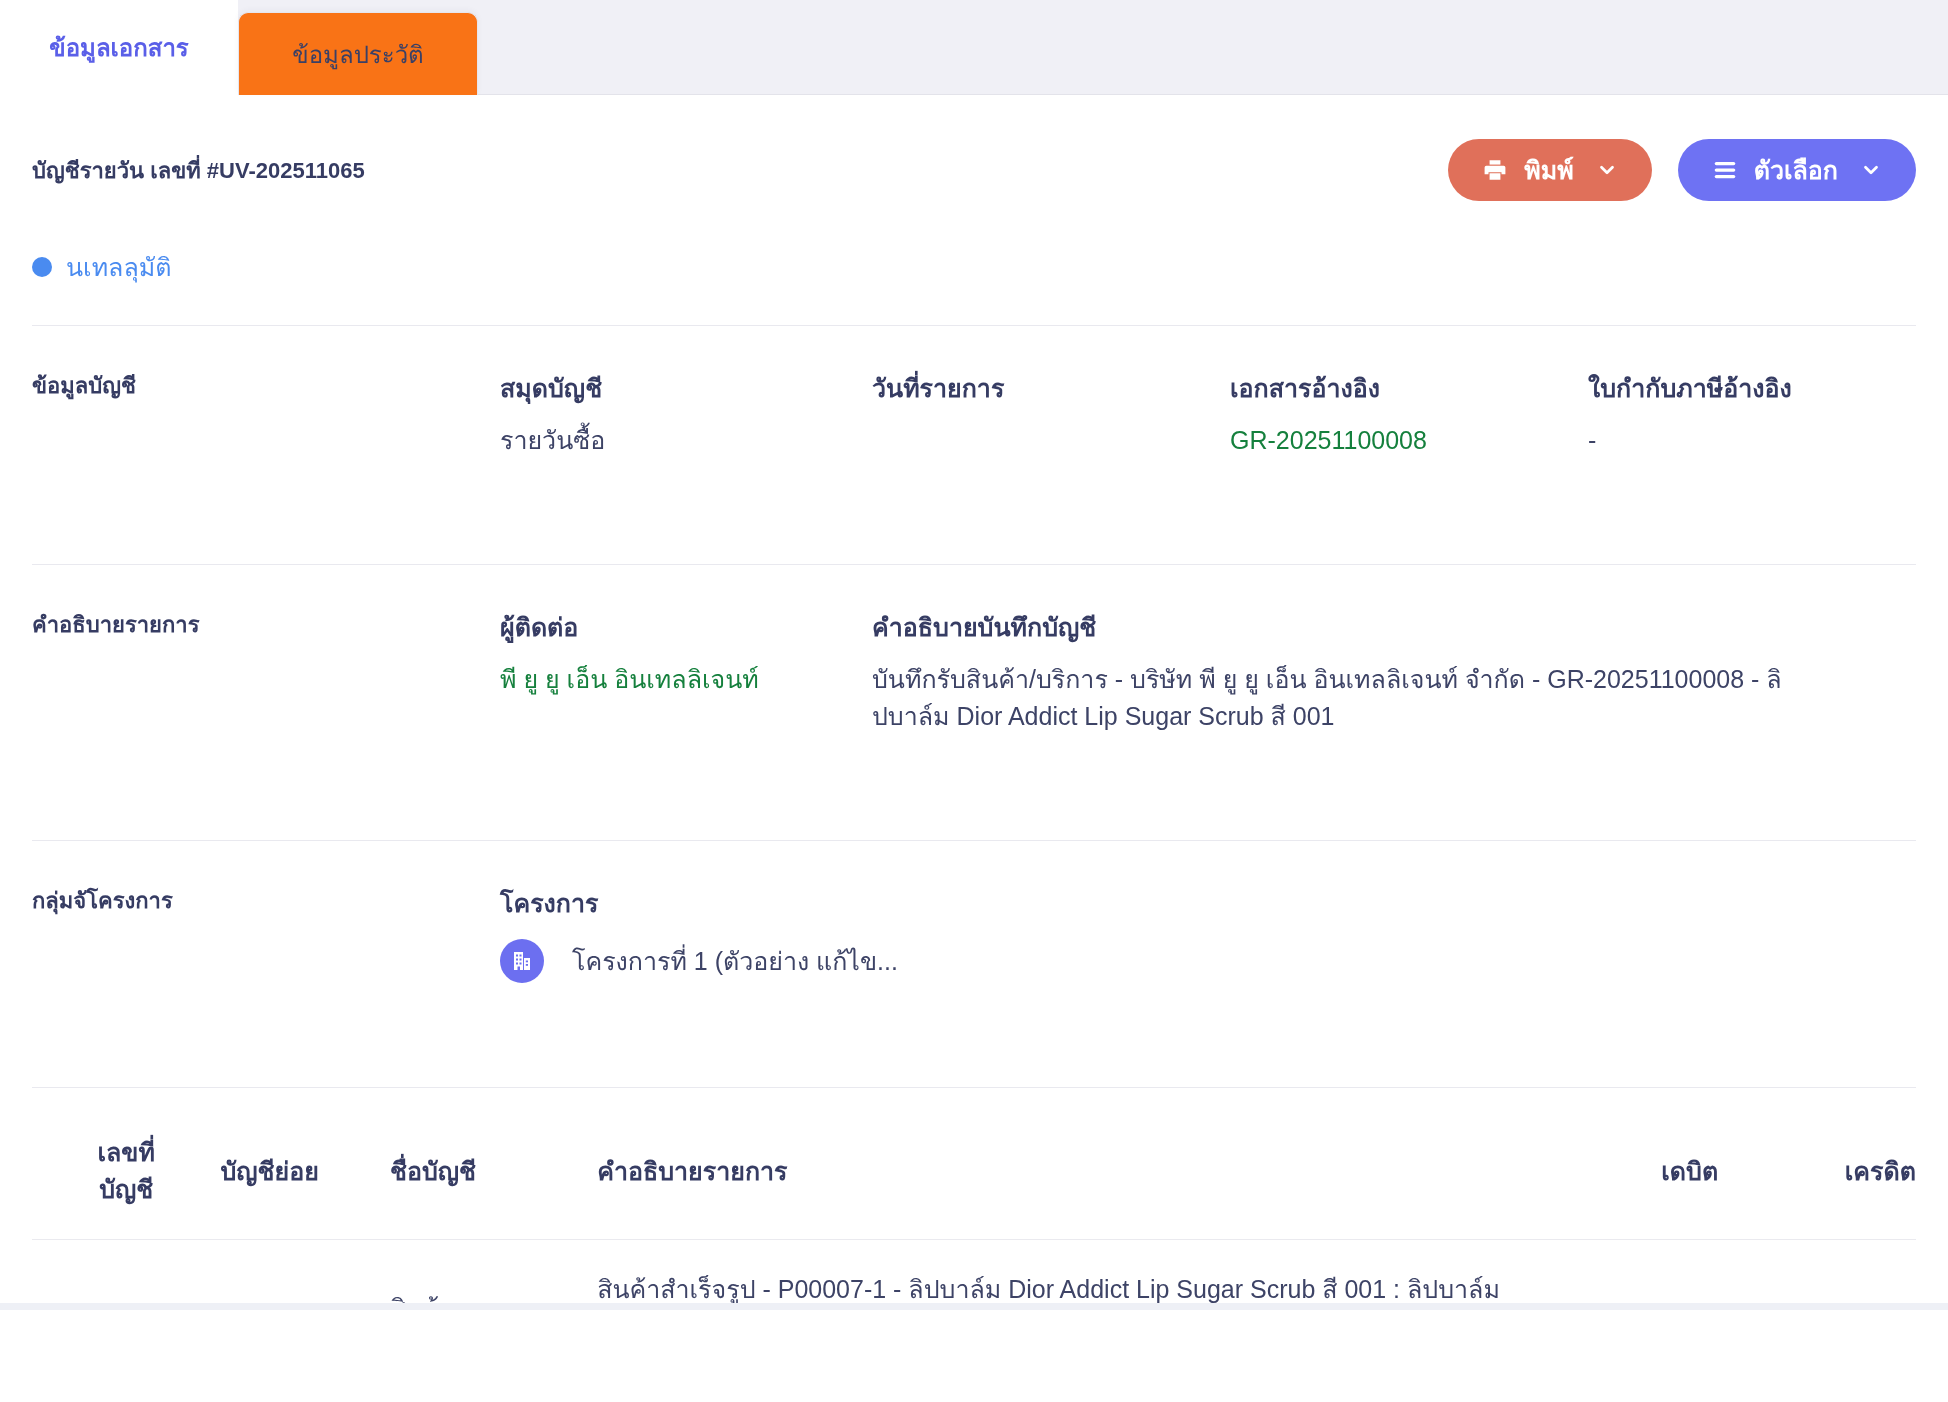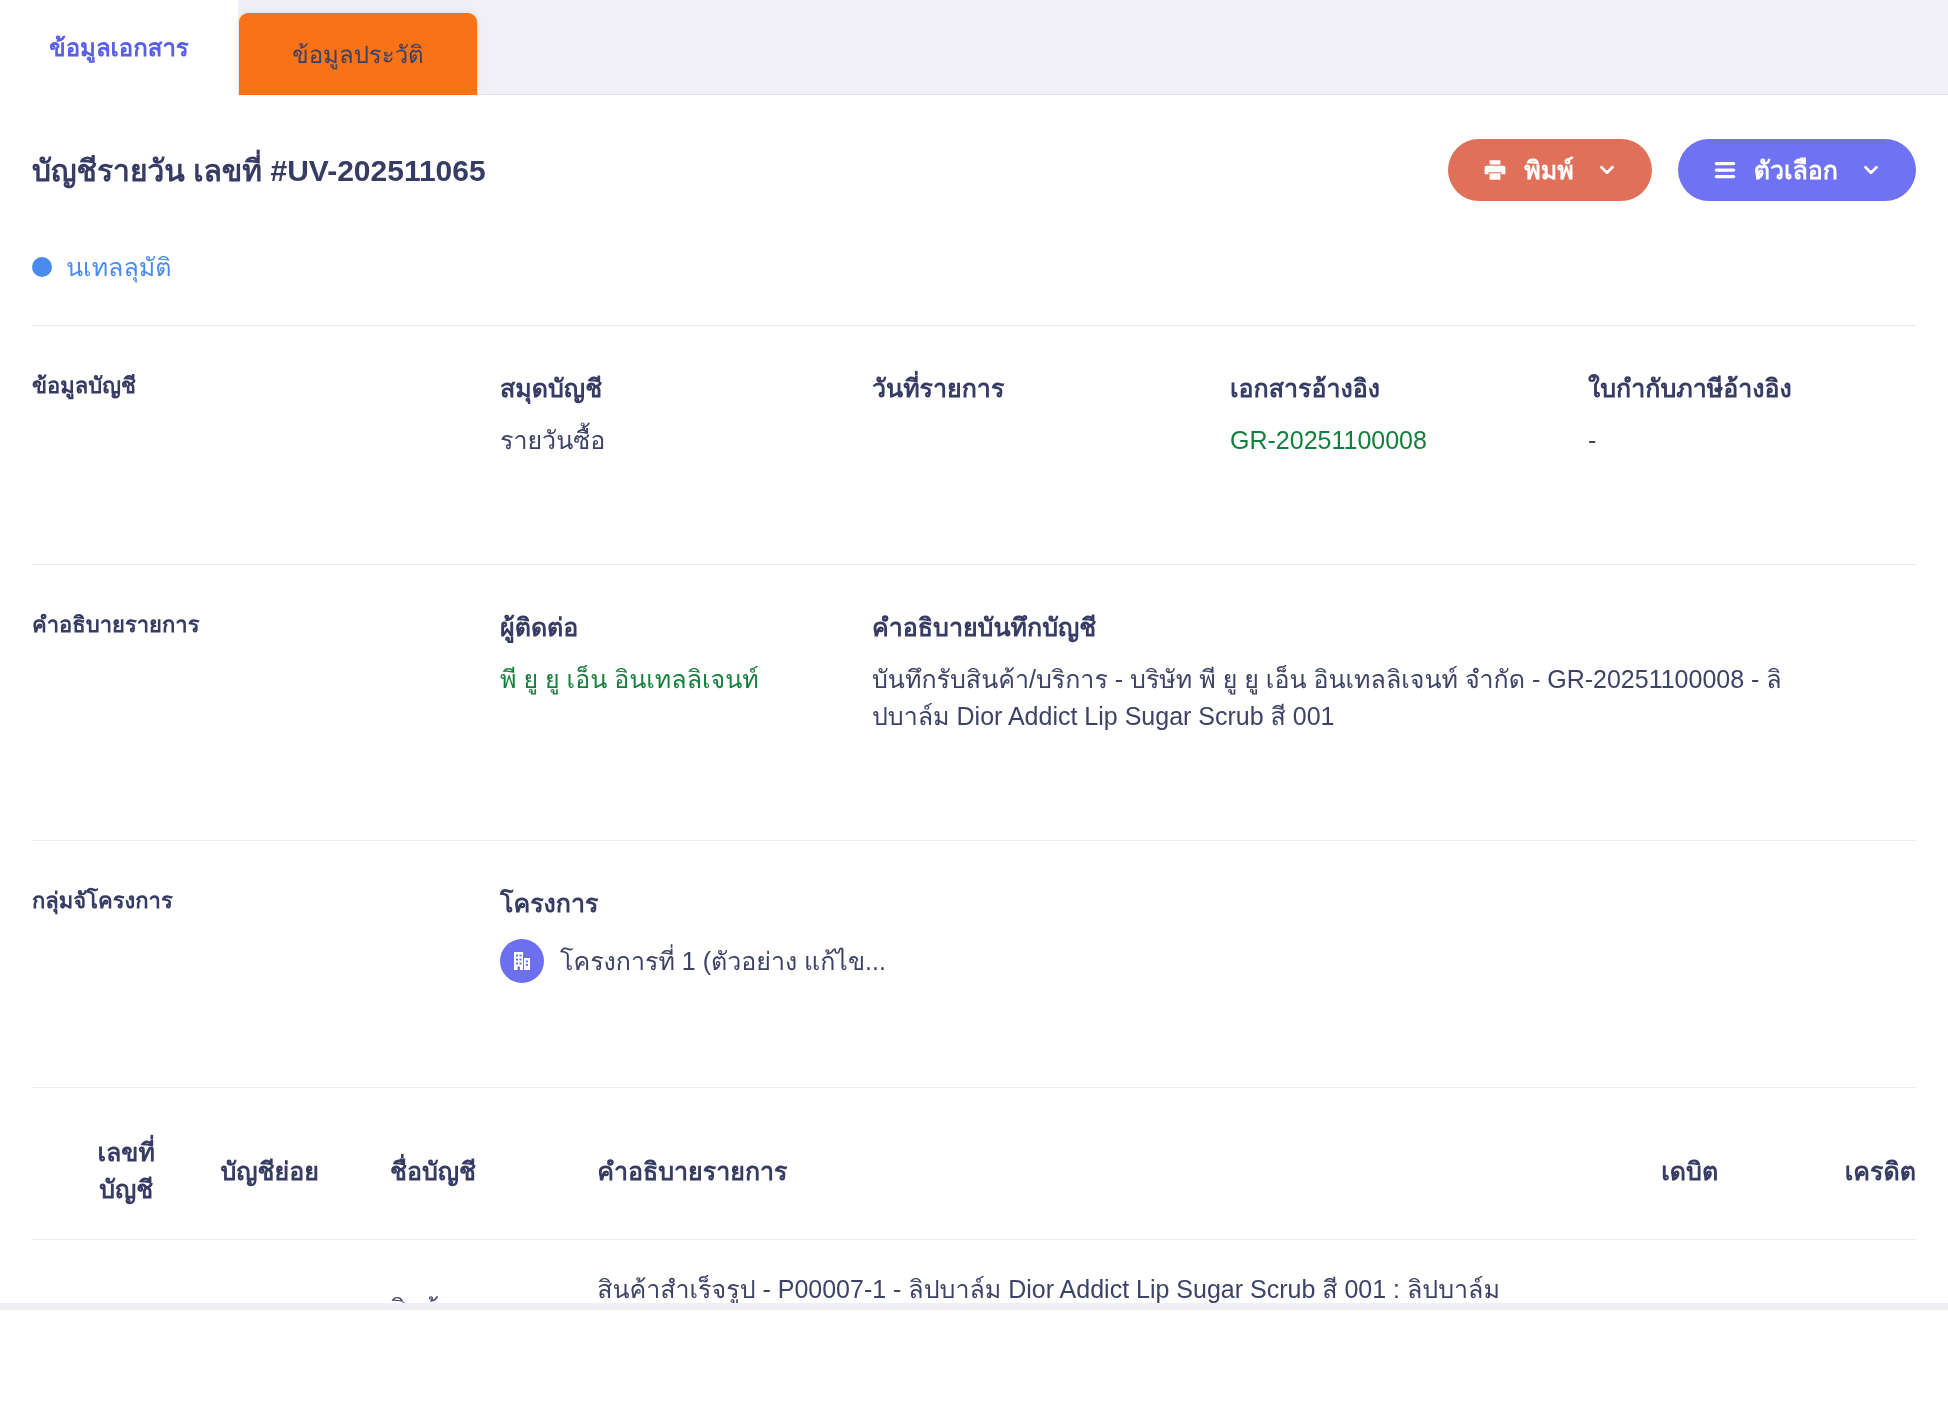--- a/index.html
+++ b/index.html
@@ -23,21 +23,21 @@
     margin-top:12px; margin-bottom:-1px;
     border:1px solid #e6e6ee; border-bottom:none;
     border-radius:10px 10px 0 0;
     box-shadow:0 -2px 6px rgba(60,60,100,0.04);
   }
 
   
   .content { padding:0 32px; }
 
   .page-head { display:flex; align-items:center; margin-top:44px; }
-  .page-title { font-size:30px; font-weight:700; color:#363c63; }
+  .page-title { font-size:22px; font-weight:700; color:#363c63; }
   .head-actions { margin-left:auto; display:flex; gap:26px; }
   .btn {
     height:62px; border:none; border-radius:31px; color:#fff;
     display:flex; align-items:center; gap:16px; padding:0 34px;
     font-size:25px; font-weight:600; cursor:pointer;
     font-family:"Liberation Sans","DejaVu Sans",sans-serif;
   }
   .btn-print { background:#e0705a; }
   .btn-options { background:#6e72f3; }
   .btn svg { display:block; }
@@ -53,21 +53,21 @@
   .sec { display:grid; padding:42px 0 66px 0; }
   .sec-accounts { grid-template-columns:468px 372px 358px 358px 1fr; }
   .sec-desc     { grid-template-columns:468px 372px 1fr; }
   .sec-class    { grid-template-columns:468px 1fr; }
   .sec-title { font-size:22px; font-weight:700; color:#363c63; }
   .field-label { font-size:25px; font-weight:700; color:#363c63; }
   .field-value { font-size:25px; color:#3d4366; margin-top:14px; line-height:1.5; }
   .link { color:#15803d; cursor:pointer; text-decoration:none; }
   .note-cell { padding-right:60px; }
 
-  .chip-row { display:flex; align-items:center; gap:16px; margin-top:16px; cursor:pointer; }
+  .chip-row { display:flex; align-items:center; gap:28px; margin-top:16px; cursor:pointer; }
   .chip-icon { width:44px; height:44px; border-radius:50%; background:#6c6ff0; display:flex; align-items:center; justify-content:center; flex:0 0 auto; }
   .chip-text { font-size:25px; color:#3d4366; }
 
   
   .entries-title { font-size:25px; font-weight:700; color:#363c63; margin-top:44px; }
   table.entries { width:100%; border-collapse:collapse; margin-top:20px; table-layout:fixed; }
   table.entries col.c-no   { width:10%; }
   table.entries col.c-sub  { width:9%; }
   table.entries col.c-name { width:11%; }
   table.entries col.c-desc { width:49%; }

